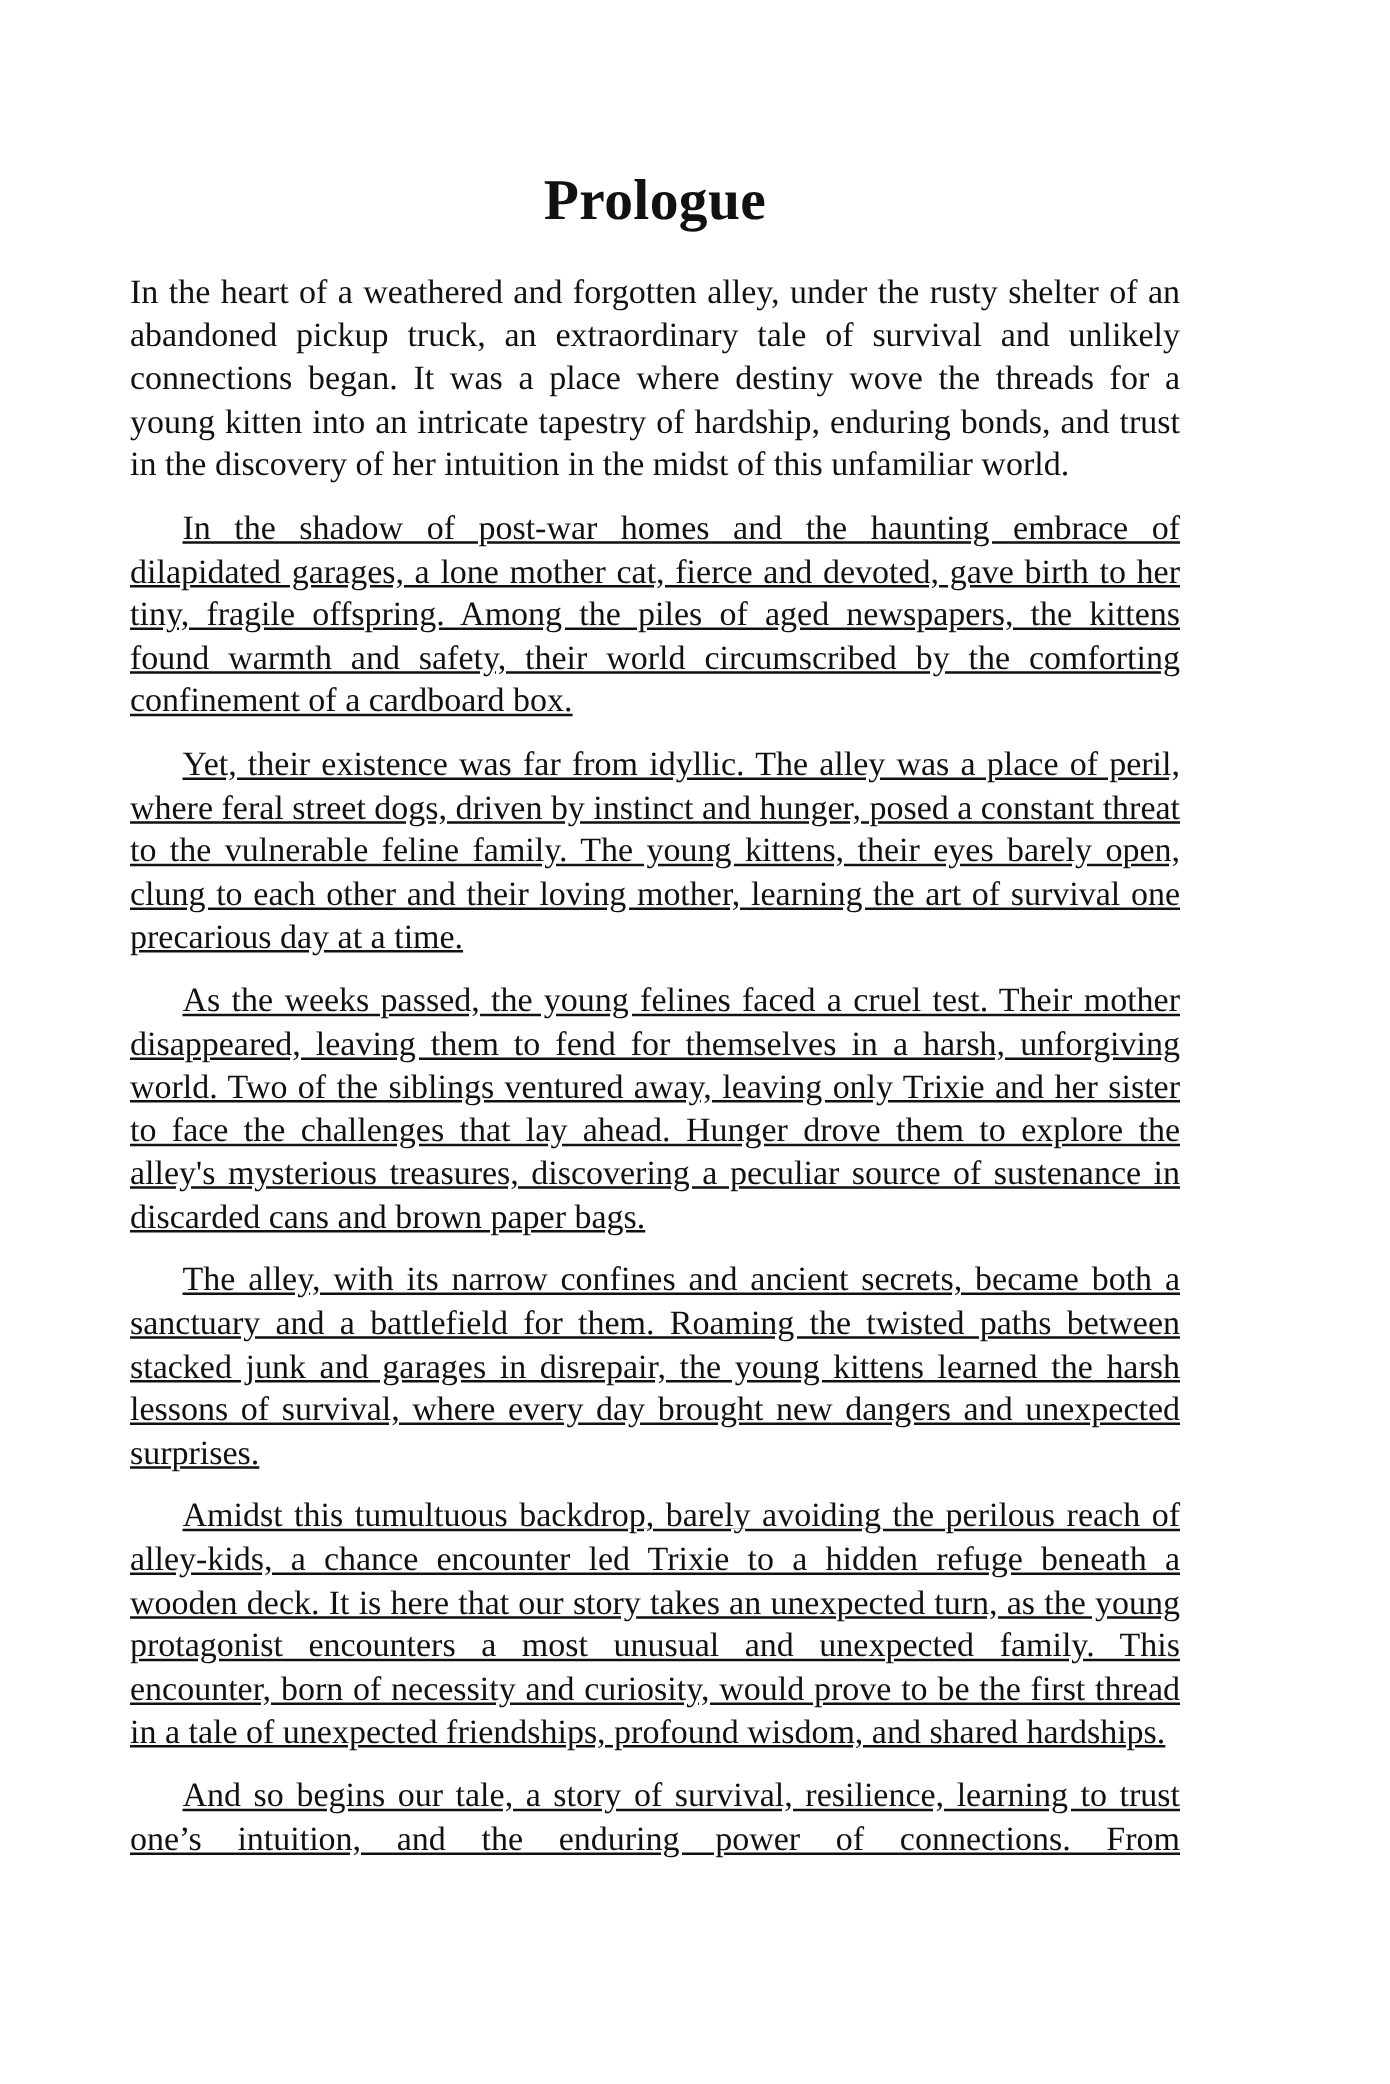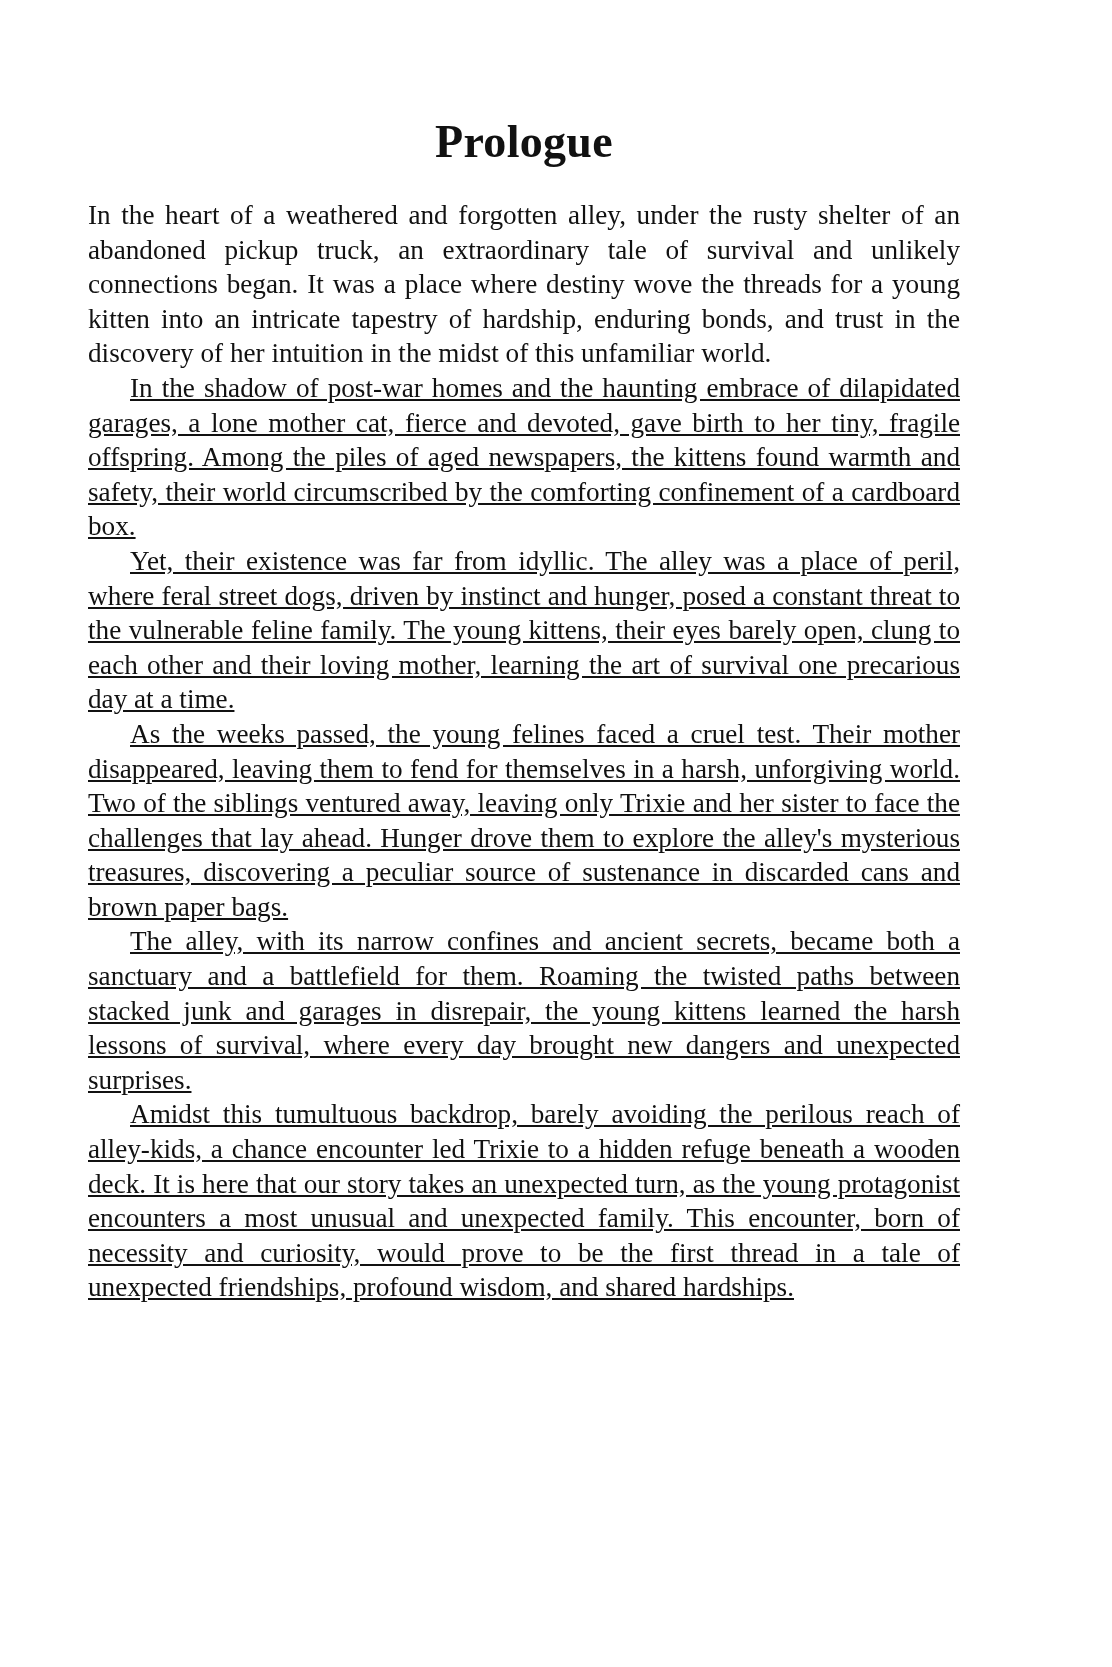--- a/index.html
+++ b/index.html
@@ -9,35 +9,35 @@
     }
     body {
       width: 1112px;
       height: 1667px;
       overflow: hidden;
       position: relative;
     }
     .page {
       position: absolute;
       left: 88px;
-      top: 112px;
+      top: 130px;
       width: 872px;
       color: #111111;
       font-family: "Liberation Serif", "DejaVu Serif", serif;
     }
     .title {
       text-align: center;
       font-weight: bold;
       font-size: 46px;
       line-height: 60px;
       margin: 0 0 26px 0;
       letter-spacing: 0.3px;
     }
     .para {
-      margin: 0;
+      margin: 16px;
       font-size: 27.2px;
       line-height: 34.6px;
       text-align: justify;
       hyphens: none;
     }
     .para.indent {
       text-indent: 42px;
       text-decoration: underline;
     }
   </style>
@@ -45,13 +45,14 @@
 <body>
 
 <div class="page">
   <h1 class="title">Prologue</h1>
   <p class="para">In the heart of a weathered and forgotten alley, under the rusty shelter of an abandoned pickup truck, an extraordinary tale of survival and unlikely connections began. It was a place where destiny wove the threads for a young kitten into an intricate tapestry of hardship, enduring bonds, and trust in the discovery of her intuition in the midst of this unfamiliar world.</p>
   <p class="para indent">In the shadow of post-war homes and the haunting embrace of dilapidated garages, a lone mother cat, fierce and devoted, gave birth to her tiny, fragile offspring. Among the piles of aged newspapers, the kittens found warmth and safety, their world circumscribed by the comforting confinement of a cardboard box.</p>
   <p class="para indent">Yet, their existence was far from idyllic. The alley was a place of peril, where feral street dogs, driven by instinct and hunger, posed a constant threat to the vulnerable feline family. The young kittens, their eyes barely open, clung to each other and their loving mother, learning the art of survival one precarious day at a time.</p>
   <p class="para indent">As the weeks passed, the young felines faced a cruel test. Their mother disappeared, leaving them to fend for themselves in a harsh, unforgiving world. Two of the siblings ventured away, leaving only Trixie and her sister to face the challenges that lay ahead. Hunger drove them to explore the alley's mysterious treasures, discovering a peculiar source of sustenance in discarded cans and brown paper bags.</p>
   <p class="para indent">The alley, with its narrow confines and ancient secrets, became both a sanctuary and a battlefield for them. Roaming the twisted paths between stacked junk and garages in disrepair, the young kittens learned the harsh lessons of survival, where every day brought new dangers and unexpected surprises.</p>
   <p class="para indent">Amidst this tumultuous backdrop, barely avoiding the perilous reach of alley-kids, a chance encounter led Trixie to a hidden refuge beneath a wooden deck. It is here that our story takes an unexpected turn, as the young protagonist encounters a most unusual and unexpected family. This encounter, born of necessity and curiosity, would prove to be the first thread in a tale of unexpected friendships, profound wisdom, and shared hardships.</p>
+  <p class="para indent" style="text-align-last: justify;">And so begins our tale, a story of survival, resilience, learning to trust one’s intuition, and the enduring power of connections. From</p>
 </div>
 
 </body></html>

